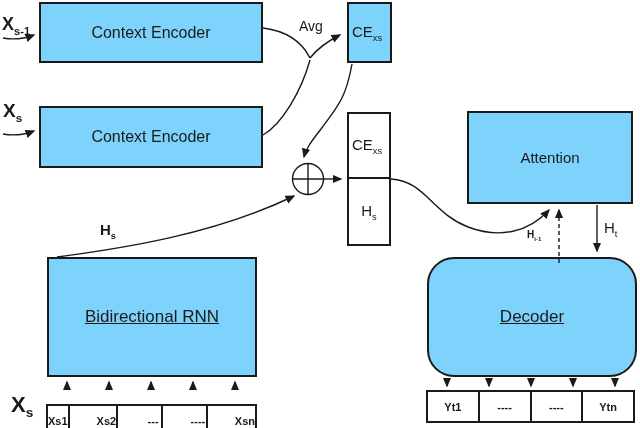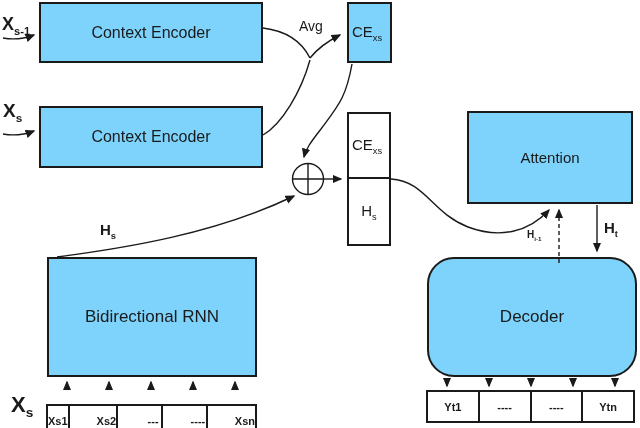--- a/index.html
+++ b/index.html
@@ -14,21 +14,21 @@
             display:flex;align-items:center;padding-left:3px;}
   .stackbox .sect-bot{flex:1;display:flex;align-items:center;justify-content:center;}
   .freelabel{position:absolute;z-index:6;white-space:nowrap;}
   sub{font-size:0.62em;}
   .cells{position:absolute;display:flex;border:2px solid #1a1a1a;background:#fff;
          box-sizing:border-box;z-index:1;}
   .cell{flex:1;display:flex;align-items:center;justify-content:center;
         border-right:2px solid #1a1a1a;font-size:11px;font-weight:bold;box-sizing:border-box;}
   .cell:last-child{border-right:none;text-align:right;}
   svg.wires{position:absolute;left:0;top:0;z-index:10;pointer-events:none;}
-  .fs15{font-size:15px;} .fs16{font-size:16px;} .fs17{font-size:17px;}
+  .fs15{font-size:15px;} .fs16{font-size:16px;} .fs17{font-size:17px;text-decoration:underline;}
 </style>
 </head>
 <body>
 
 <div id="canvas">
 
   <div class="box fs16" style="left:39px;top:2px;width:224px;height:61px;">
     <span class="lbl">Context Encoder</span>
   </div>
 
@@ -79,21 +79,21 @@
   <div class="freelabel" style="left:2px;top:4px;font-size:18px;font-weight:bold;margin-top:10px;"><span>X</span><sub>s-1</sub></div>
 
   <div class="freelabel" style="left:3px;top:100px;font-size:19px;font-weight:bold;"><span>X</span><sub>s</sub></div>
 
   <div class="freelabel" style="left:299px;top:18px;font-size:14px;">Avg</div>
 
   <div class="freelabel" style="left:100px;top:221px;font-size:15px;font-weight:bold;"><span>H</span><sub>s</sub></div>
 
   <div class="freelabel" style="left:527px;top:229px;font-size:10px;font-weight:bold;"><span>H</span><sub>i-1</sub></div>
 
-  <div class="freelabel" style="left:604px;top:219px;font-size:15px;font-weight:bold;"><span>H</span><sub>t</sub></div>
+  <div class="freelabel" style="left:604px;top:219px;font-size:15px;font-weight:normal;"><span>H</span><sub>t</sub></div>
 
   <svg class="wires" width="640" height="428" viewBox="0 0 640 428">
     <defs>
       <marker id="ah" markerWidth="7.5" markerHeight="6.5" refX="6" refY="3" orient="auto">
         <path d="M0,0 L7,3 L0,6 Z" fill="#1a1a1a"></path>
       </marker>
     </defs>
     <g stroke="#1a1a1a" stroke-width="1.4" fill="none">
 
       <path d="M3,38 C14,40 26,38 34,35" marker-end="url(#ah)"></path>

